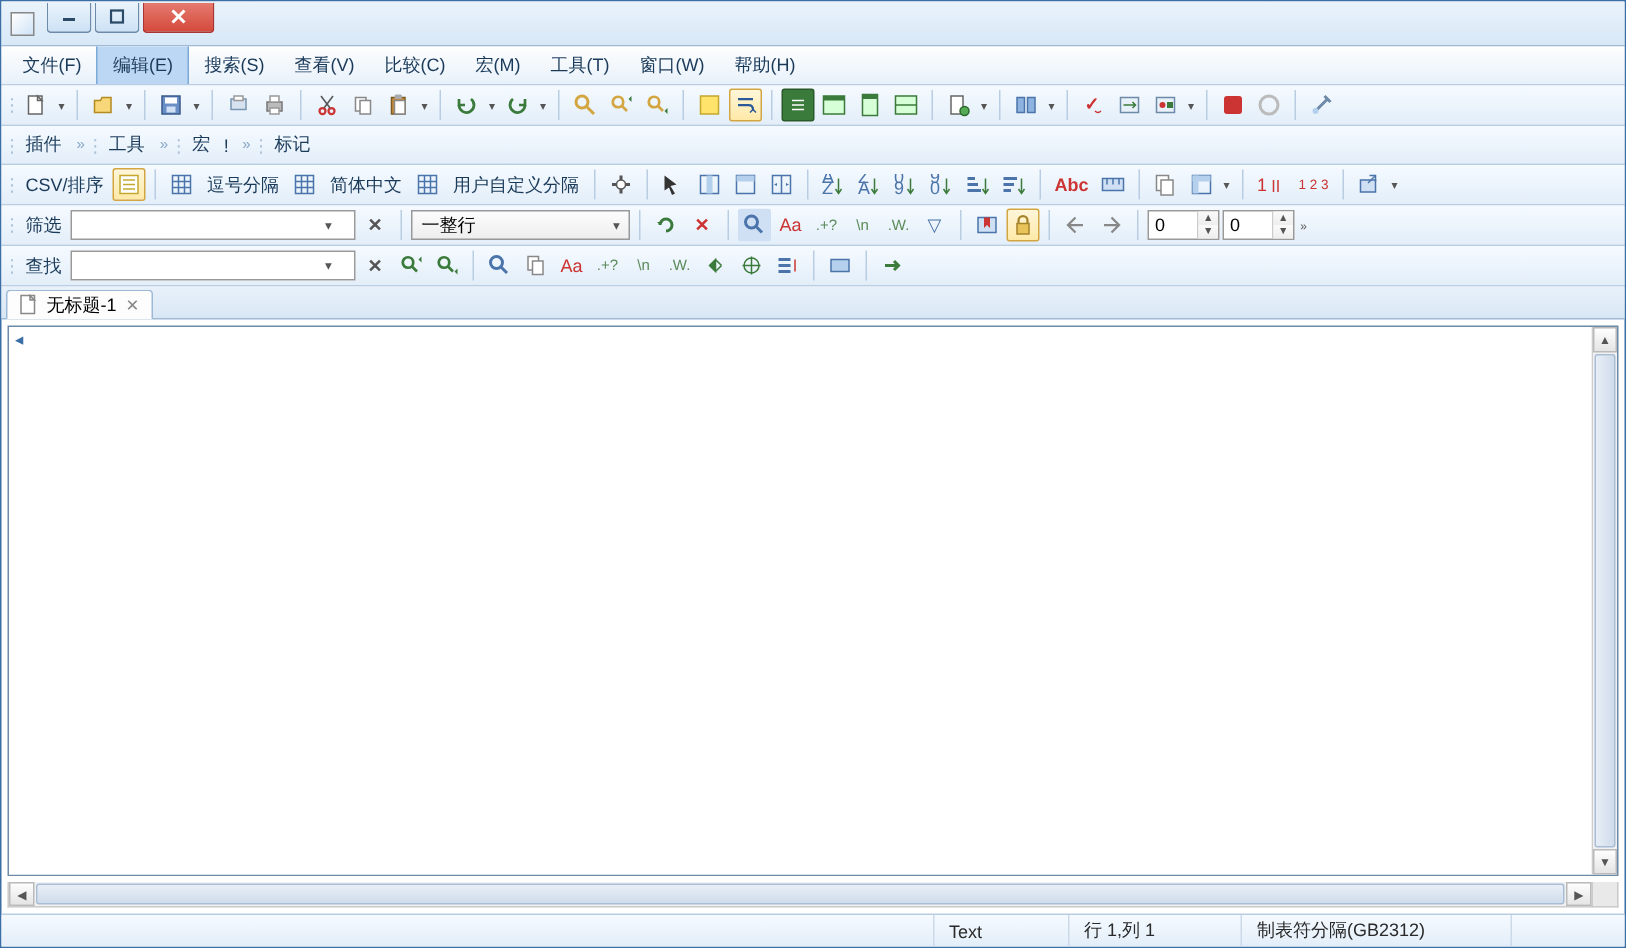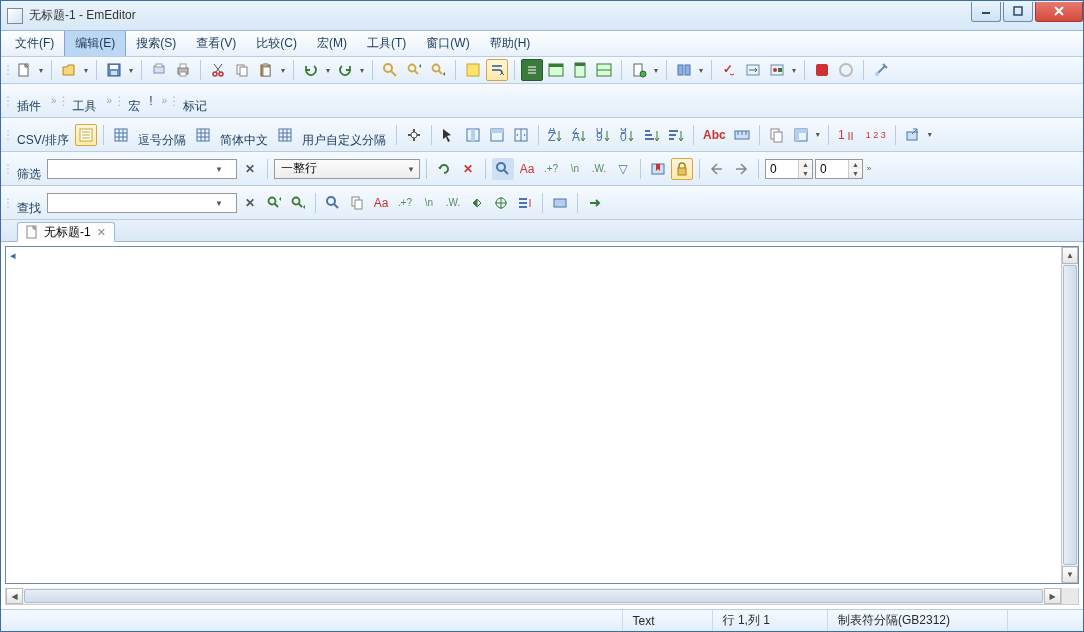--- a/index.html
+++ b/index.html
@@ -12,26 +12,26 @@
 .winbtn { width: 30px; height: 20px; margin-left: 2px; border: 1px solid #6d8aa8; border-top: none; border-radius: 0 0 3px 3px; display:flex; align-items:center; justify-content:center; background: linear-gradient(to bottom,#eaf3fb,#cde2f5); color:#2b4a67; }
 .winbtn.close { width: 48px; background: linear-gradient(to bottom,#e67a70,#d44a3c); border-color:#a33; color:#fff; }
 .menubar { height: 26px; background: linear-gradient(to bottom,#fdfefe,#e8f1fa); border-bottom: 1px solid #b9cde2; display:flex; align-items:stretch; padding-left:4px; }
 .menuitem { padding: 0 10px; display:flex; align-items:center; color:#1a3a5a; cursor:default; }
 .menuitem.active { background:#bcd7f3; border:1px solid #7da9d8; border-top:none; border-bottom:none; }
 .toolbar { min-height: 26px; background: linear-gradient(to bottom,#f5faff,#e3eef9); border-bottom:1px solid #b9cde2; display:flex; align-items:center; padding:2px 4px; flex-wrap:wrap; gap:2px; }
 .sep { width:1px; height:20px; background:#b9cde2; margin:0 4px; }
 .tbtn { min-width:22px; height:22px; display:inline-flex; align-items:center; justify-content:center; border:1px solid transparent; border-radius:2px; padding:0 2px; }
 .tbtn.boxed { border:1px solid #d4a642; background:linear-gradient(#fff6d9,#ffe9a8); }
 .dropdown-arrow { width:8px; height:22px; display:inline-flex; align-items:center; justify-content:center; color:#555; font-size:8px; }
-.label { color:#1a3a5a; padding:0 4px; white-space:nowrap;margin-top:12px; }
+.label { color:#1a3a5a; padding:0 4px; white-space:nowrap; }
 .chevrons { color:#89a8c8; padding:0 4px; font-size:10px; letter-spacing:-2px; }
 .combo { height:20px; border:1px solid #999; background:#fff; display:inline-flex; align-items:center; }
 .combo input { border:none; outline:none; height:18px; padding:0 4px; background:transparent; }
 .combo .arrow { width:16px; text-align:center; color:#555; font-size:9px; }
-.tabstrip { height:22px; background:linear-gradient(to bottom,#e8f1fa,#d9e7f5); border-bottom:1px solid #9db9d6; display:flex; align-items:flex-end; padding-left:16px; }
+.tabstrip { height:22px; background:linear-gradient(to bottom,#e8f1fa,#d9e7f5); border-bottom:1px solid #9db9d6; display:flex; align-items:flex-end; padding-left:3px; }
 .doctab { height:20px; background:#fdfdfd; border:1px solid #9db9d6; border-bottom:1px solid #fdfdfd; border-radius:3px 3px 0 0; padding:0 8px; display:flex; align-items:center; gap:6px; position:relative; top:1px; }
 .doctab .x { color:#888; font-size:11px; }
 .editor-wrap { flex:1; display:flex; border:1px solid #6d8aa8; margin:4px; min-height:0; }
 .editor { flex:1; background:#fff; position:relative; overflow:hidden; }
 .eof-mark { position:absolute; top:2px; left:4px; color:#3a6ea5; font-size:11px; }
 .vscroll { width:17px; background:#f1f1f1; border-left:1px solid #ccc; display:flex; flex-direction:column; }
 .vscroll .sbtn { height:17px; background:linear-gradient(#fefefe,#e5e5e5); border:1px solid #bbb; display:flex; align-items:center; justify-content:center; font-size:8px; color:#555; }
 .vscroll .thumb { flex:1; background:linear-gradient(to right,#e8eef6,#cfdceb); margin:1px; border:1px solid #a8bed6; border-radius:2px; }
 .hscroll-row { height:17px; display:flex; margin:0 4px 4px 4px; }
 .hscroll { flex:1; background:#f1f1f1; border:1px solid #ccc; border-top:none; display:flex; }
@@ -48,21 +48,20 @@
 .spin .ud { width:14px; display:flex; flex-direction:column; border-left:1px solid #ccc; height:100%; }
 .spin .ud div { flex:1; font-size:7px; display:flex; align-items:center; justify-content:center; color:#555; background:linear-gradient(#fafafa,#eee); }
 </style>
 </head>
 <body>
 
 <div class="window">
 
   <div class="titlebar">
     <div class="title-icon"></div>
-    <div class="title-text">无标题-1 - EmEditor</div>
     <div class="winbtns">
       <div class="winbtn">
           <svg width="10" height="10">
             <line x1="1" y1="7" x2="9" y2="7" stroke="#2b4a67" stroke-width="2"></line>
           </svg>
         </div>
       <div class="winbtn">
           <svg width="10" height="10">
             <rect x="1" y="1" width="8" height="8" fill="none" stroke="#2b4a67" stroke-width="1.5"></rect>
           </svg>

